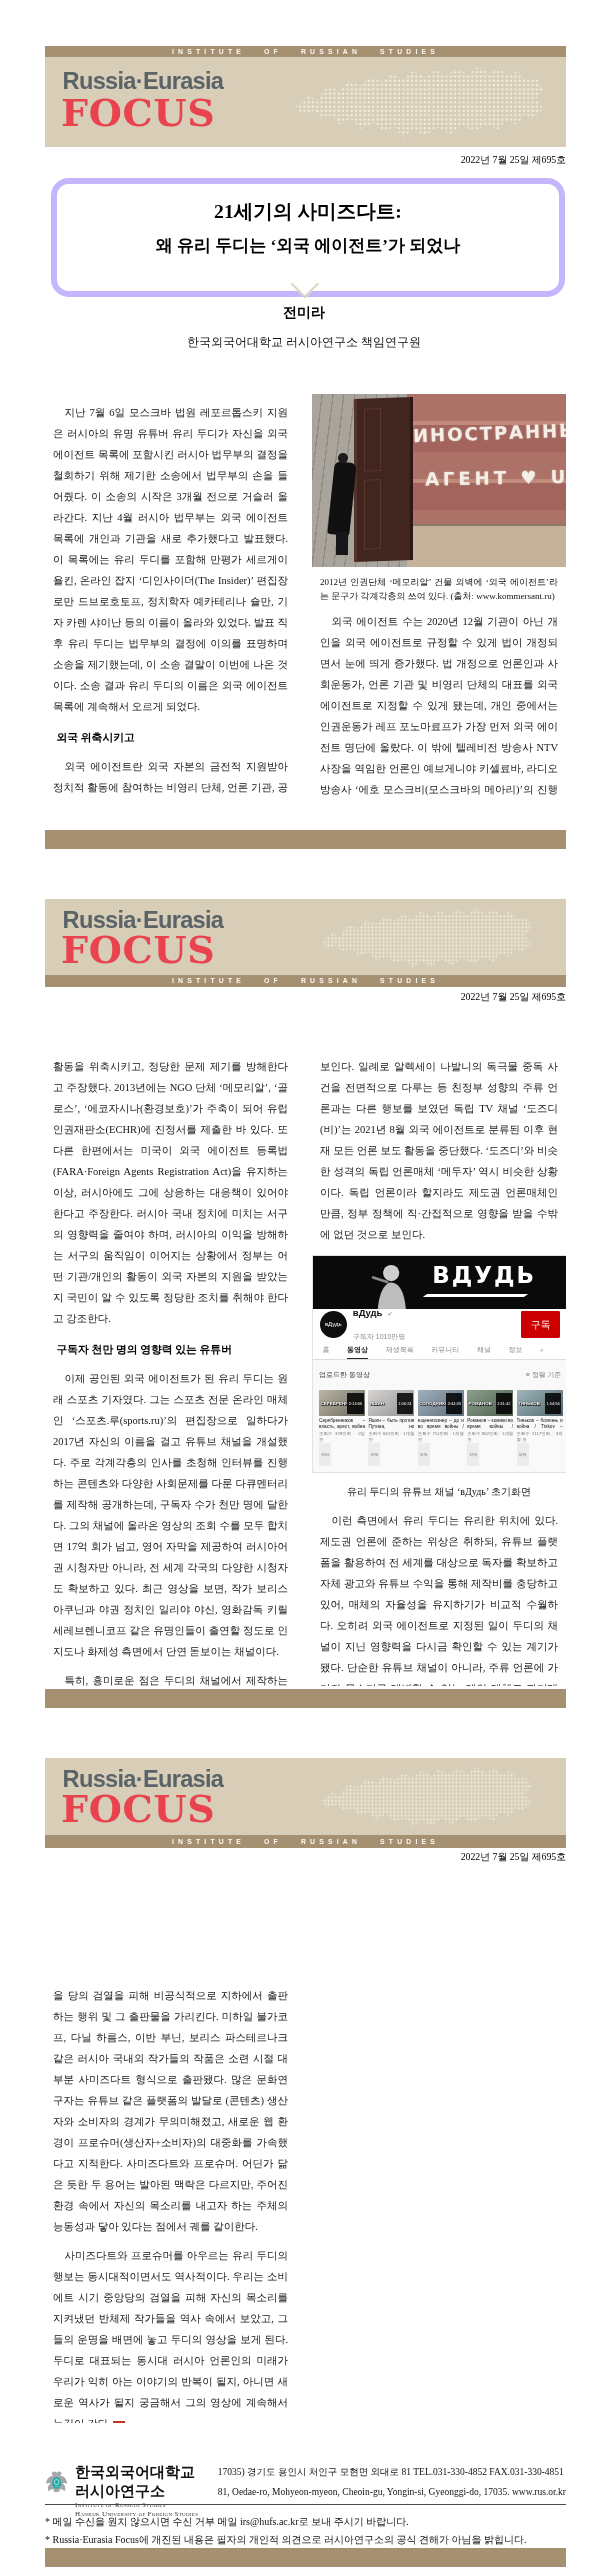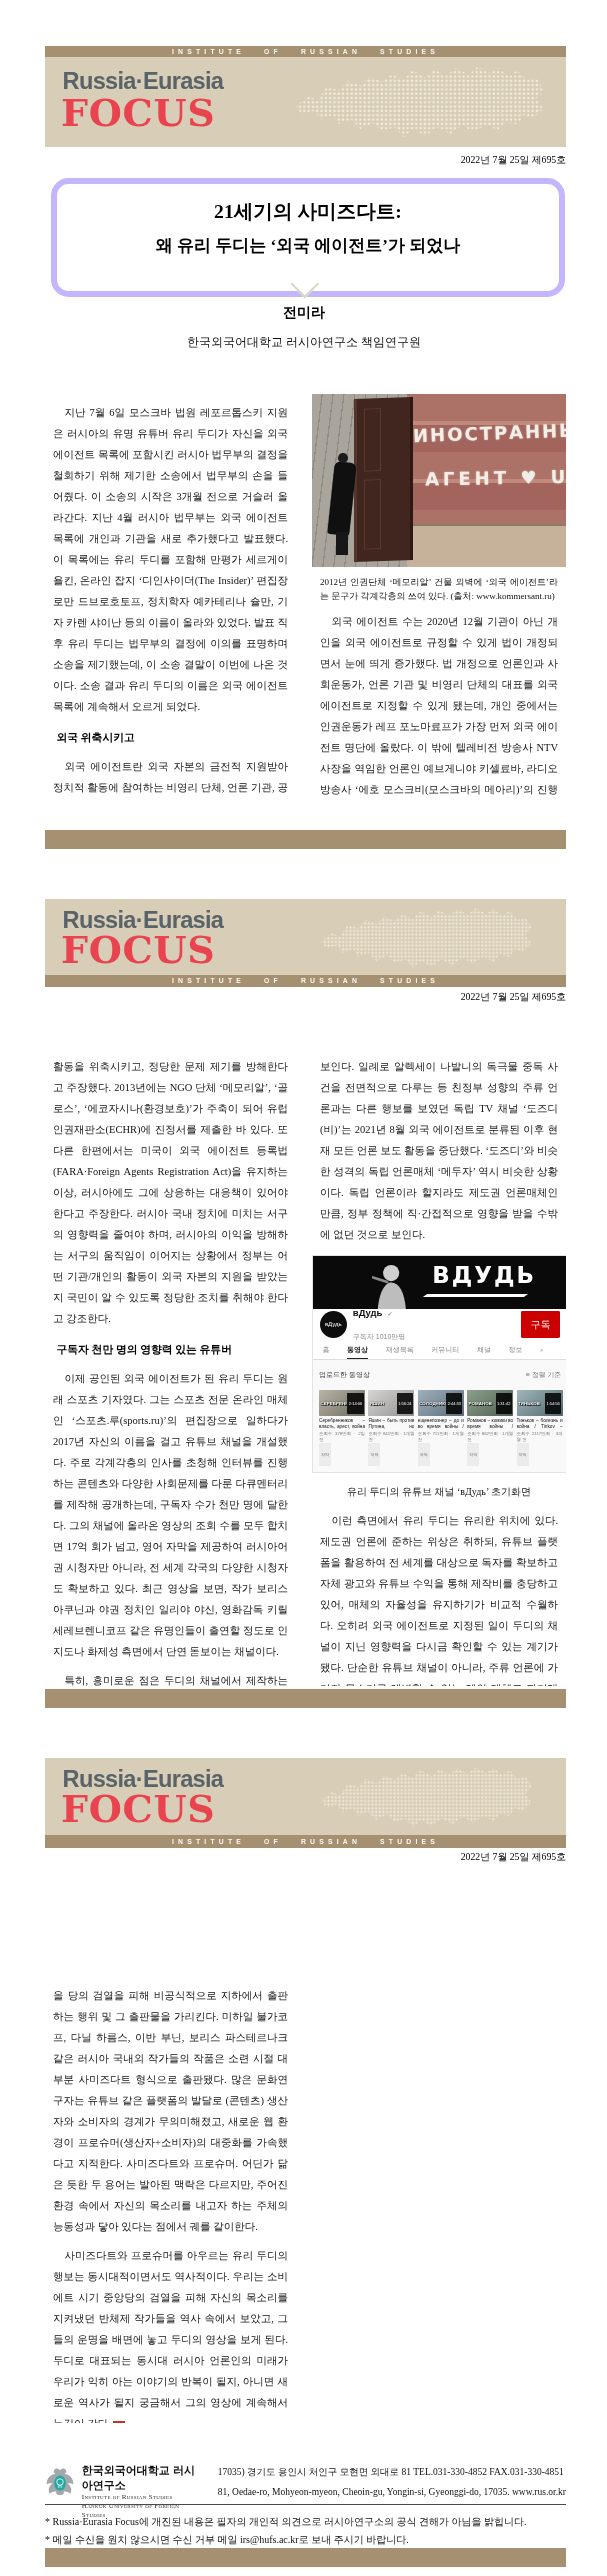--- a/index.html
+++ b/index.html
@@ -79,21 +79,21 @@
   .yt-card:nth-child(5) .yt-thumb{background:linear-gradient(140deg,#9fb6ba,#53676d);}
   .yt-ovl{position:absolute;left:1.4px;bottom:1.4px;color:#fff;font-size:4.4px;font-weight:bold;
           text-shadow:0 0 1.4px #000,0.7px 0.7px 0 #000;letter-spacing:0.1px;}
   .yt-dur{position:absolute;right:1.4px;bottom:1.4px;background:rgba(0,0,0,.85);color:#fff;font-size:4px;padding:0 1.4px;border-radius:0.7px;}
   .yt-vtitle{font-size:4.7px;line-height:6px;color:#111;height:12px;overflow:hidden;margin-top:2px;}
   .yt-vmeta{font-size:4.4px;color:#777;margin-top:1.4px;line-height:5.4px;}
   .yt-badge{display:inline-block;background:#ececec;color:#666;font-size:4px;padding:0.7px 2px;margin-top:1.4px;}
   .ss-cap{font-size:10px;text-align:center;margin-top:7.4px;text-indent:0!important;}
   
   .foot-row{left:45px;top:2463px;width:521px;display:flex;align-items:flex-start;}
-  .foot-krname{font-family:"Liberation Sans","DejaVu Sans",sans-serif;font-weight:bold;font-size:11px;color:#111;}
+  .foot-krname{font-family:"Liberation Sans","DejaVu Sans",sans-serif;font-weight:bold;font-size:15px;color:#111;}
   .foot-en{font-size:7px;color:#333;line-height:8.8px;letter-spacing:0.3px;font-variant:small-caps;}
   .foot-addr{margin-left:15px;font-size:9.5px;line-height:19.6px;color:#111;white-space:nowrap;}
   .foot-rule{left:45px;top:2504px;width:521px;height:1.4px;background:#4a4a4a;}
   .foot-notes{left:45px;top:2513px;width:521px;font-size:10px;line-height:17.6px;color:#111;}
   .rs-mark{display:inline-block;width:12px;height:12px;background:#bf3527;color:#fff;
            font-size:7px;font-weight:bold;text-align:center;line-height:12px;vertical-align:-2px;
            font-family:"DejaVu Serif","Liberation Serif",serif;}
 </style>
 </head>
 <body>
@@ -311,19 +311,19 @@
       <div class="foot-en">Institute of Russian Studies</div>
       <div class="foot-en">Hankuk University of Foreign Studies</div>
     </div>
     <div class="foot-addr">
       <div>17035) 경기도 용인시 처인구 모현면 외대로 81   TEL.031-330-4852   FAX.031-330-4851</div>
       <div>81, Oedae-ro, Mohyeon-myeon, Cheoin-gu, Yongin-si, Gyeonggi-do, 17035.  www.rus.or.kr</div>
     </div>
   </div>
   <div class="abs foot-rule"></div>
   <div class="abs foot-notes">
+    <div>* 메일 수신을 원치 않으시면 수신 거부 메일 irs@hufs.ac.kr로 보내 주시기 바랍니다.</div>
     <div>* Russia·Eurasia Focus에 개진된 내용은 필자의 개인적 의견으로 러시아연구소의 공식 견해가 아님을 밝힙니다.</div>
-    <div>* 메일 수신을 원치 않으시면 수신 거부 메일 irs@hufs.ac.kr로 보내 주시기 바랍니다.</div>
   </div>
   <div class="abs band" style="top:2548px;height:19px;"></div>
 
 </div>
 
 
 </body></html>

